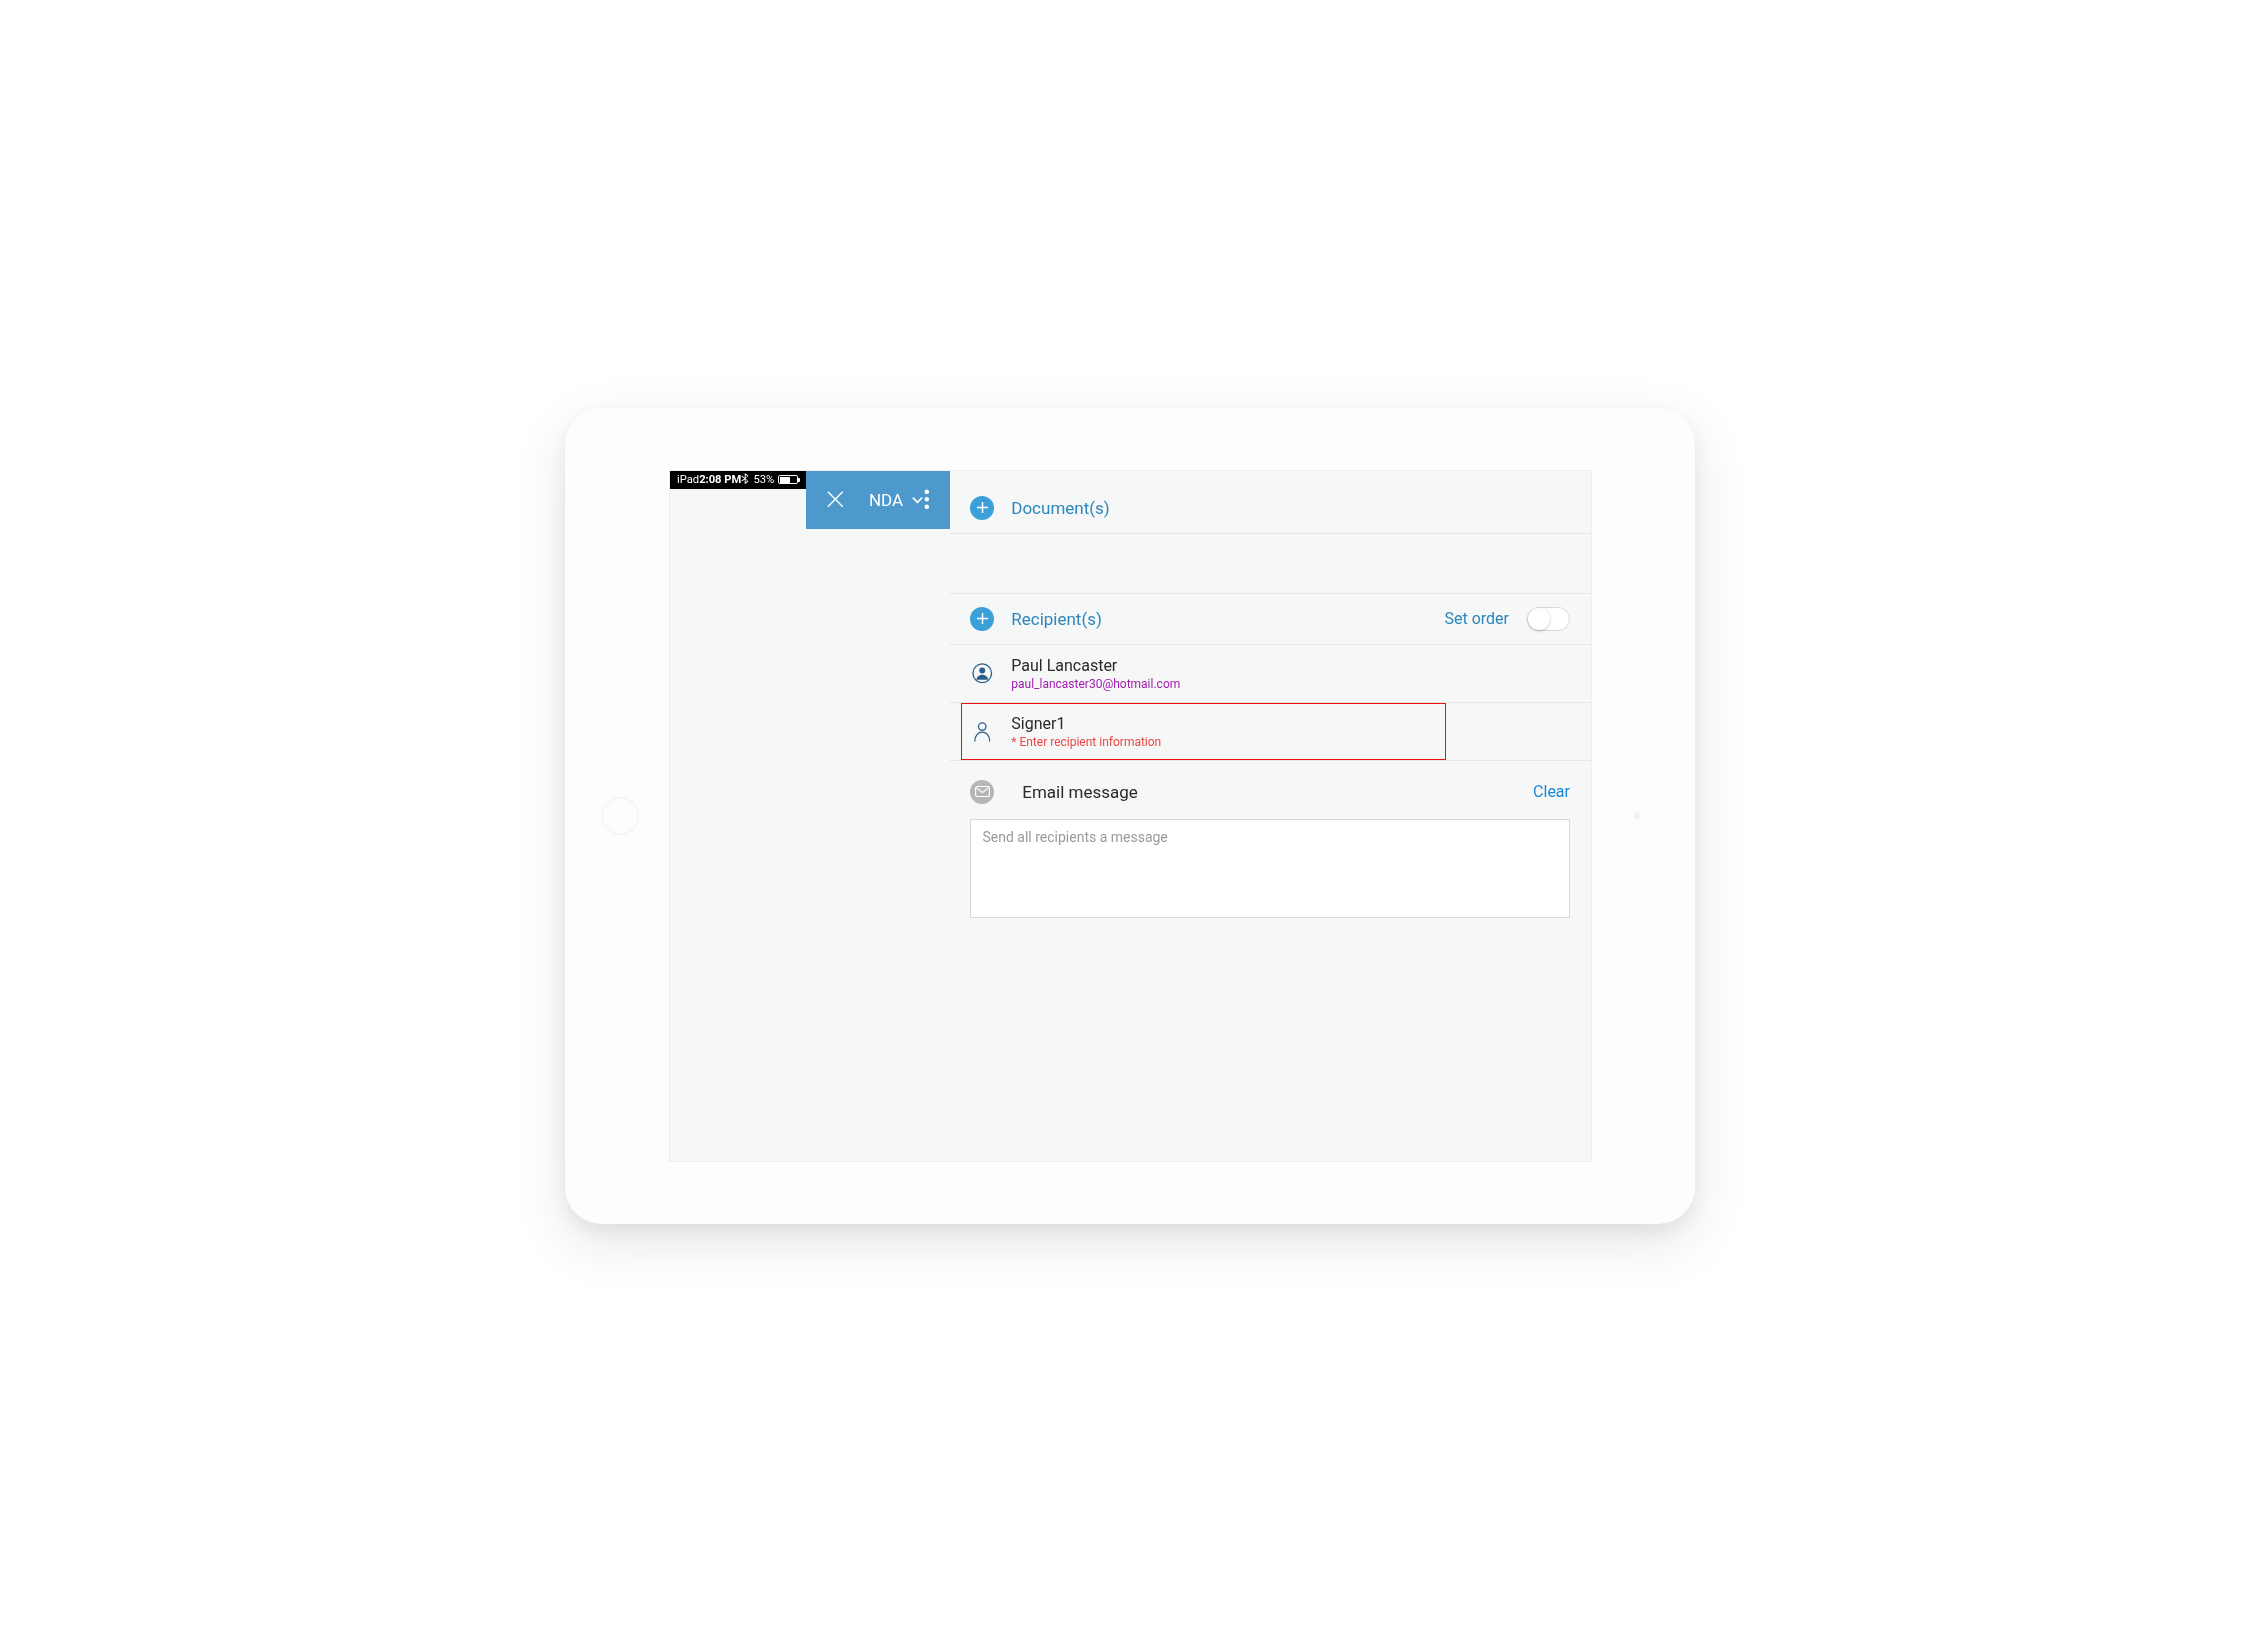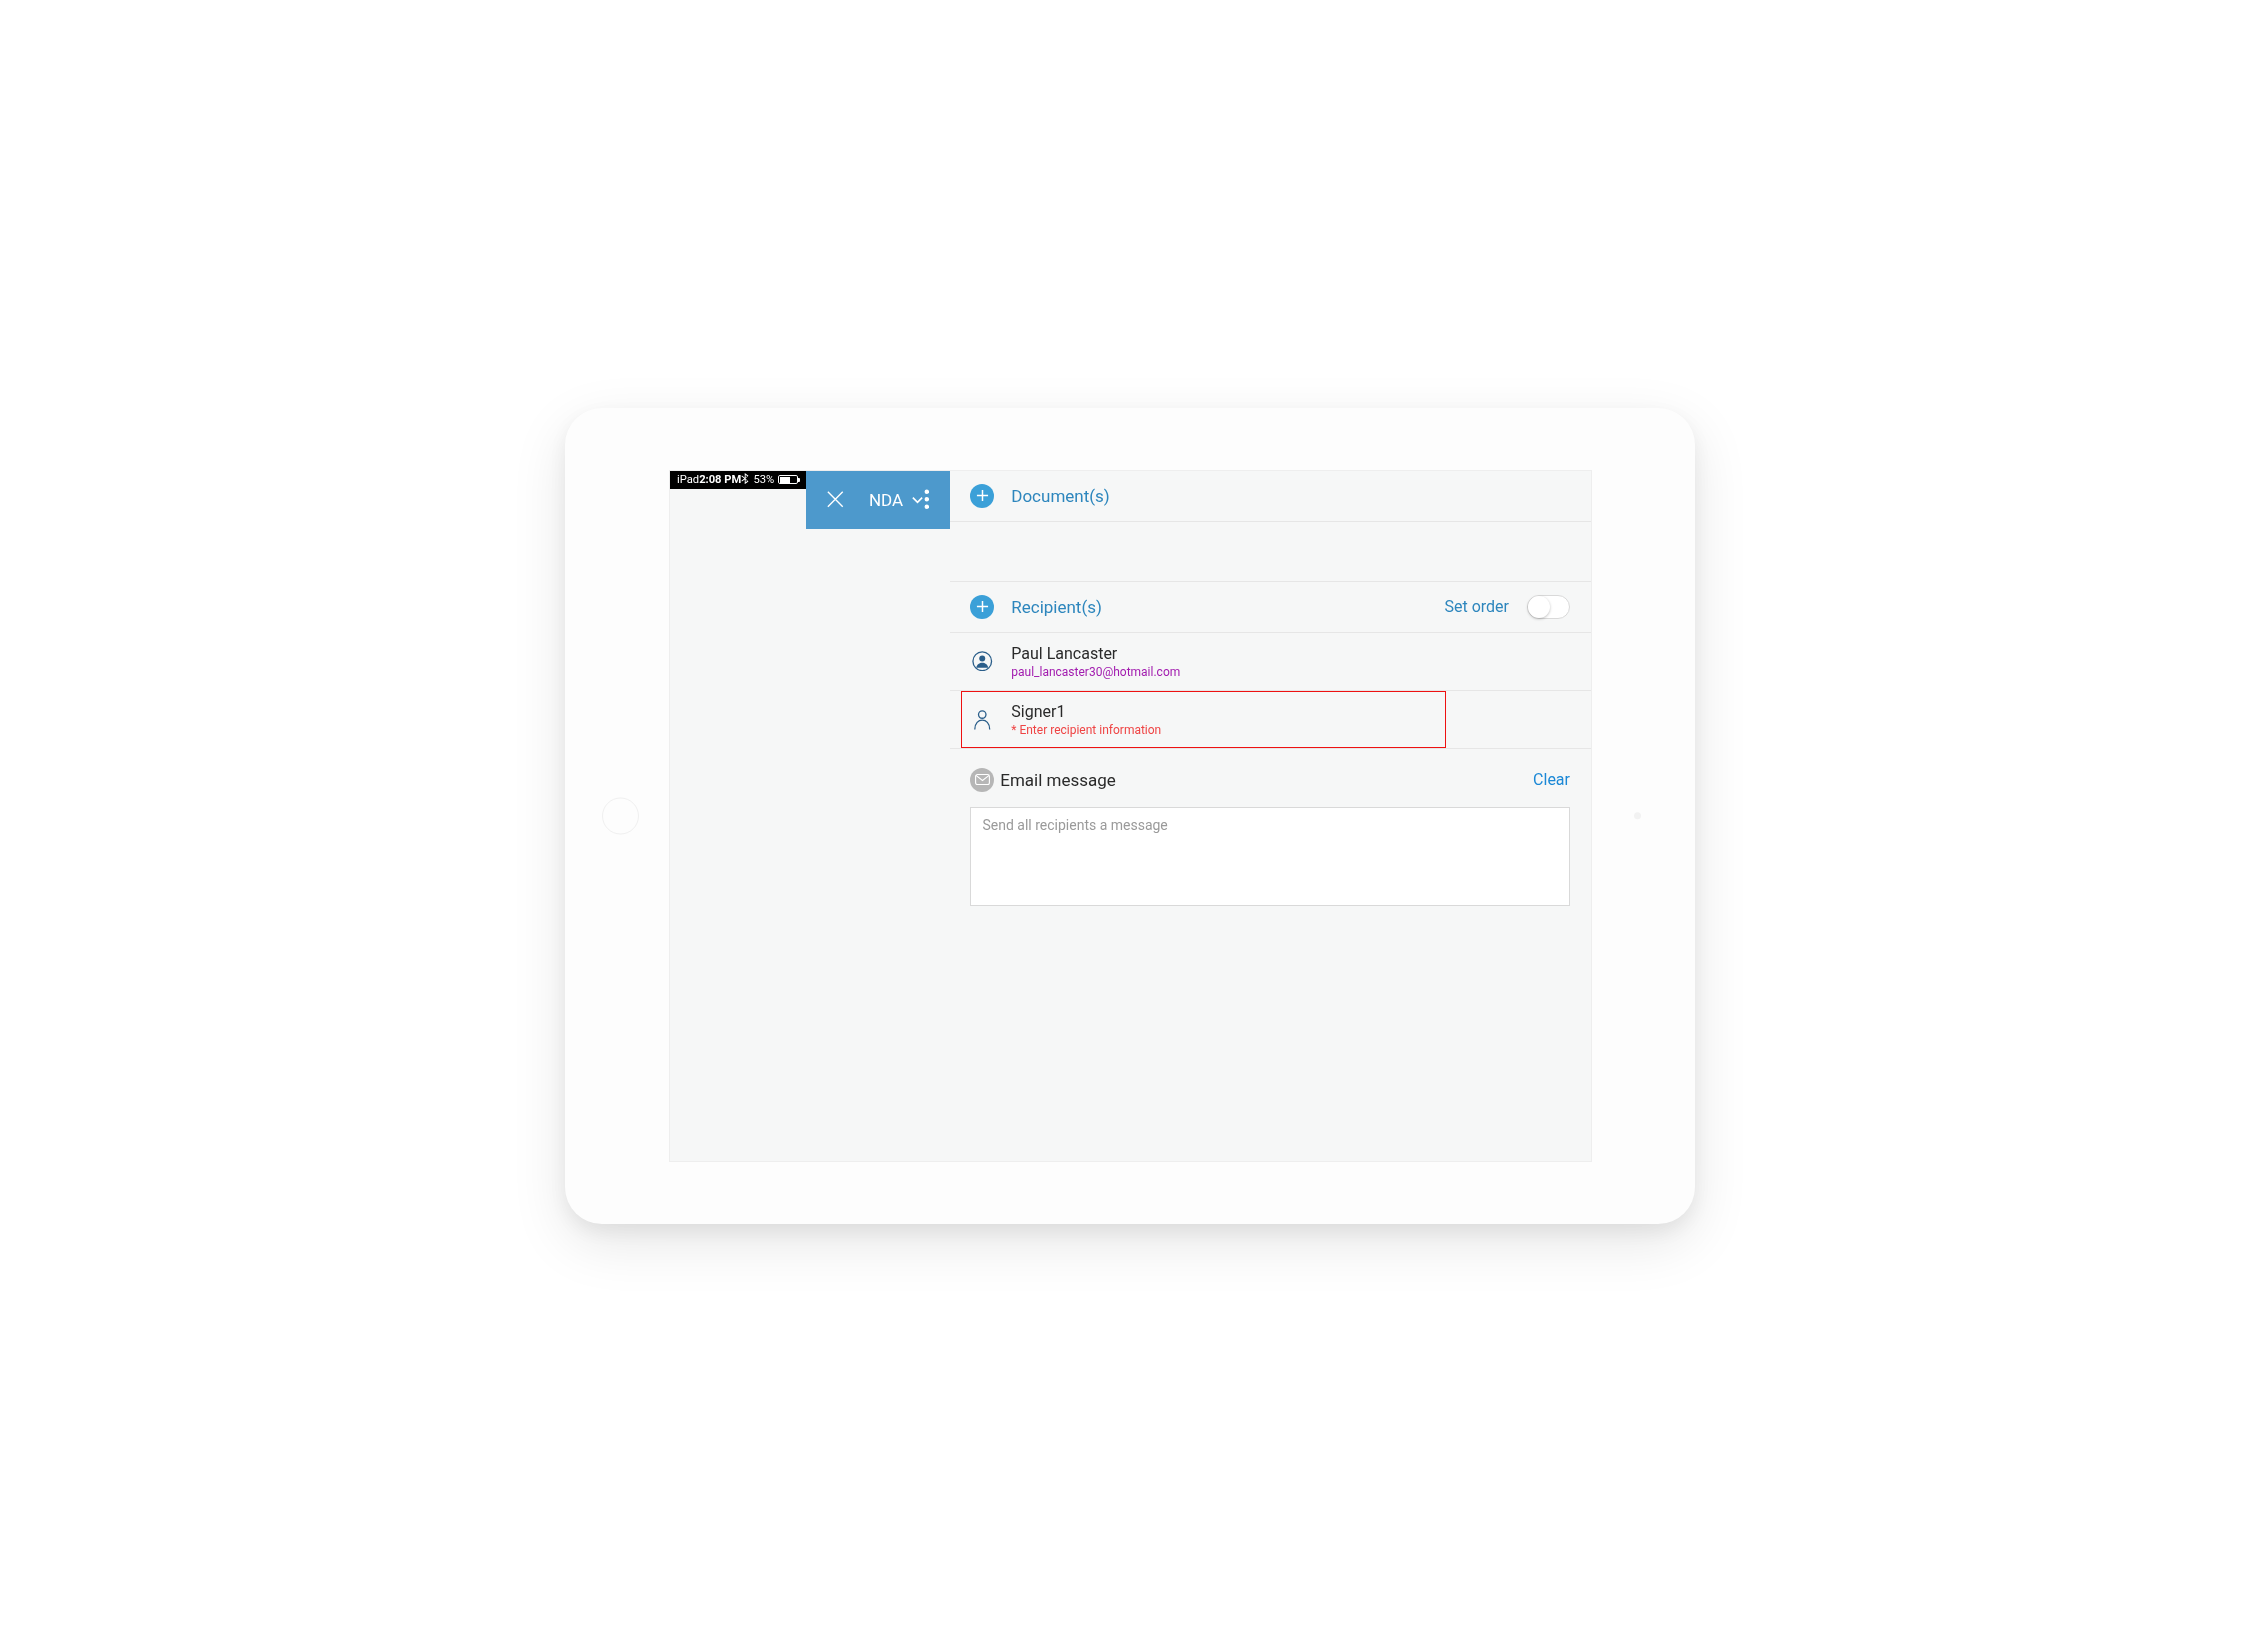--- a/index.html
+++ b/index.html
@@ -99,21 +99,21 @@
     display: flex;
     align-items: center;
     justify-content: space-between;
     padding: 0 20.5px;
     color: #fff;
   }
   .header-left { display: flex; align-items: center; gap: 24px; }
   .close-x { cursor: pointer; display:flex; align-items:center; }
   .title-drop { display: flex; align-items: center; gap: 7.5px; font-size: 17px; cursor: pointer; text-align: right; }
   .dots { cursor: pointer; display:flex; align-items:center; }
-  .content { flex: 1; overflow: auto; }
+  .content { flex: 1; overflow: auto; margin-top: 12px; }
   .section-header {
     display: flex;
     align-items: center;
     justify-content: space-between;
     padding: 13px 20.5px;
     border-bottom: 0.9px solid #e6e6e6;
     background: #f6f7f7;
   }
   .section-header-left { display: flex; align-items: center; gap: 17px; }
   .plus-circle {
@@ -187,21 +187,21 @@
     height: 100%;
     border: 1.9px solid #e11;
     pointer-events: none;
   }
   .email-section-header {
     display: flex;
     align-items: center;
     justify-content: space-between;
     padding: 18.6px 20.5px 13px 20.5px;
   }
-  .email-left { display: flex; align-items: center; gap: 6px; }
+  .email-left { display: flex; align-items: center; gap: 28px; }
   .mail-icon {
     width: 24px; height: 24px; border-radius: 50%;
     background: #b6b6b6;
     display: flex; align-items: center; justify-content: center;
   }
   .email-title { font-size: 17px; color: #2a2a2a; }
   .clear-link { color: #1b88d6; font-size: 16px; cursor: pointer; }
   .message-box {
     margin: 1.9px 20.5px 20.5px 20.5px;
     border: 0.9px solid #d9d9d9;

